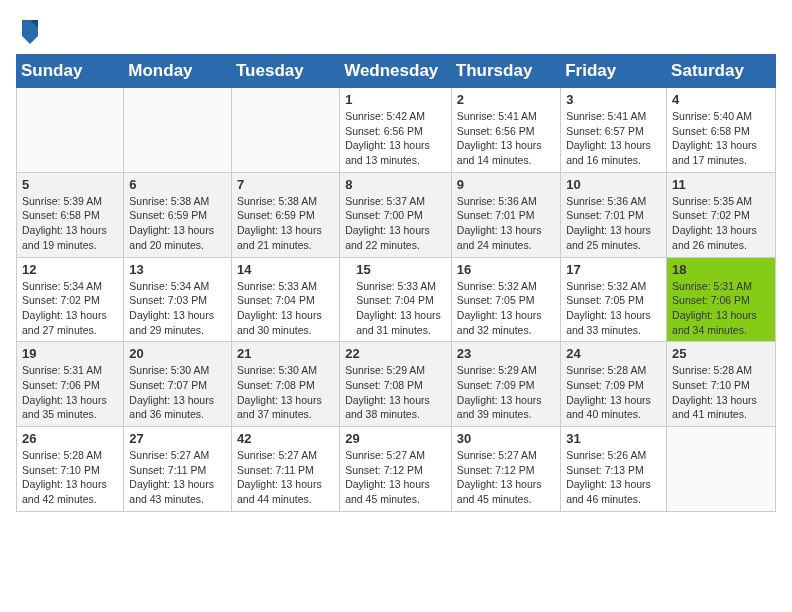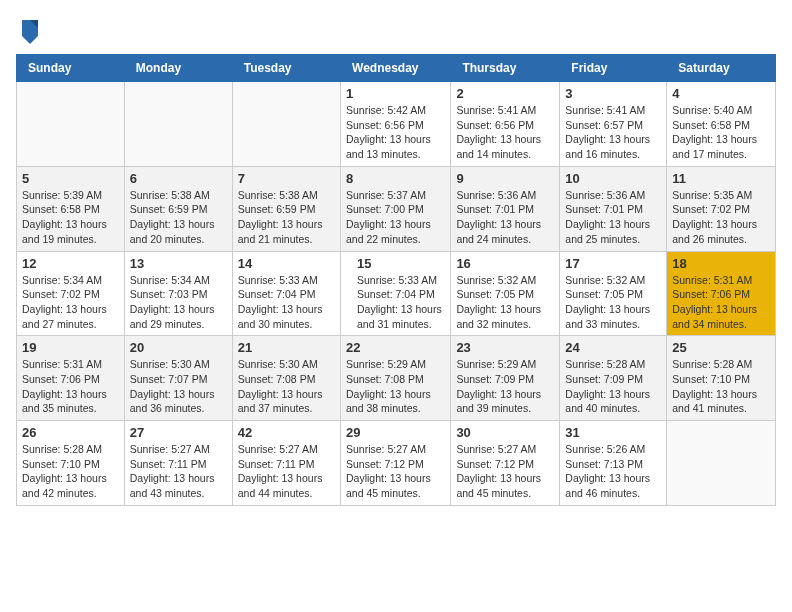--- a/index.html
+++ b/index.html
@@ -42,23 +42,23 @@
       font-size: 16px;
       color: #333;
     }
     .calendar {
       width: 100%;
       border-collapse: collapse;
     }
     .calendar th {
       background: #2a6aad;
       color: #fff;
-      font-size: 12px;
+      font-size: 17px;
       font-weight: bold;
-      padding: 6px 11px;
+      padding: 6px 4px;
       text-align: left;
       border: 1px solid #2a6aad;
     }
     .calendar td {
       vertical-align: top;
       border: 1px solid #ccc;
       padding: 4px 5px;
       font-size: 10.5px;
       color: #333;
       width: 113px;
@@ -182,21 +182,21 @@
           <div class="cell-content">Sunrise: 5:33 AM<br>Sunset: 7:04 PM<br>Daylight: 13 hours<br>and 31 minutes.</div>
         </td>
         <td style="background: rgb(255, 255, 255);">
           <div class="day-num">16</div>
           <div class="cell-content">Sunrise: 5:32 AM<br>Sunset: 7:05 PM<br>Daylight: 13 hours<br>and 32 minutes.</div>
         </td>
         <td style="background: rgb(255, 255, 255); margin-top: 24px;">
           <div class="day-num">17</div>
           <div class="cell-content">Sunrise: 5:32 AM<br>Sunset: 7:05 PM<br>Daylight: 13 hours<br>and 33 minutes.</div>
         </td>
-        <td style="background: #eab308;">
+        <td style="background: #84cc16;">
           <div class="day-num">18</div>
           <div class="cell-content">Sunrise: 5:31 AM<br>Sunset: 7:06 PM<br>Daylight: 13 hours<br>and 34 minutes.</div>
         </td>
       </tr>
       <tr>
         <td style="background: rgb(242, 242, 242);">
           <div class="day-num">19</div>
           <div class="cell-content">Sunrise: 5:31 AM<br>Sunset: 7:06 PM<br>Daylight: 13 hours<br>and 35 minutes.</div>
         </td>
         <td style="background: rgb(242, 242, 242); margin-top: 21px;">

